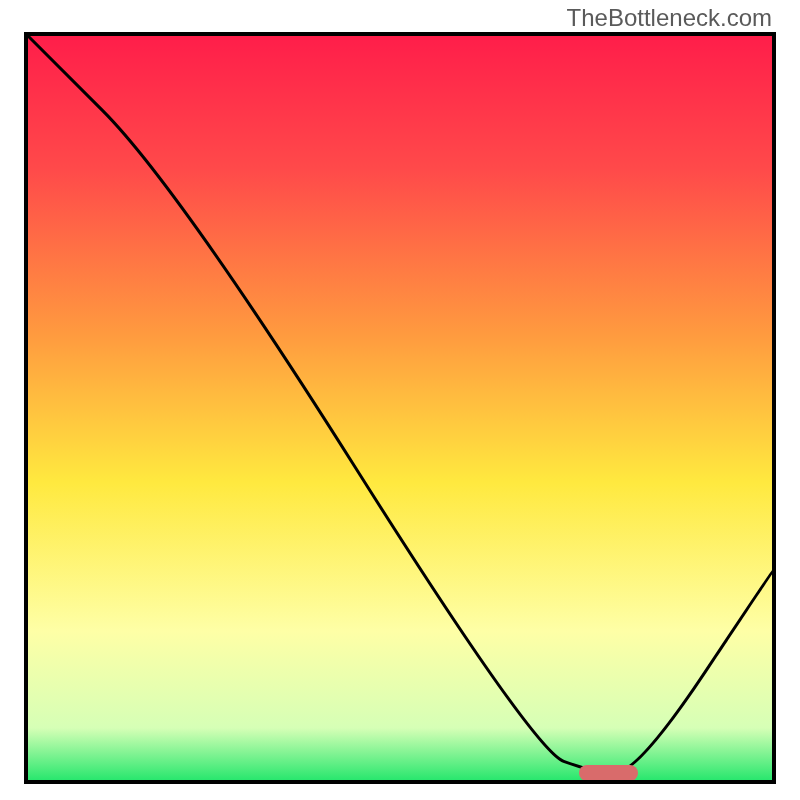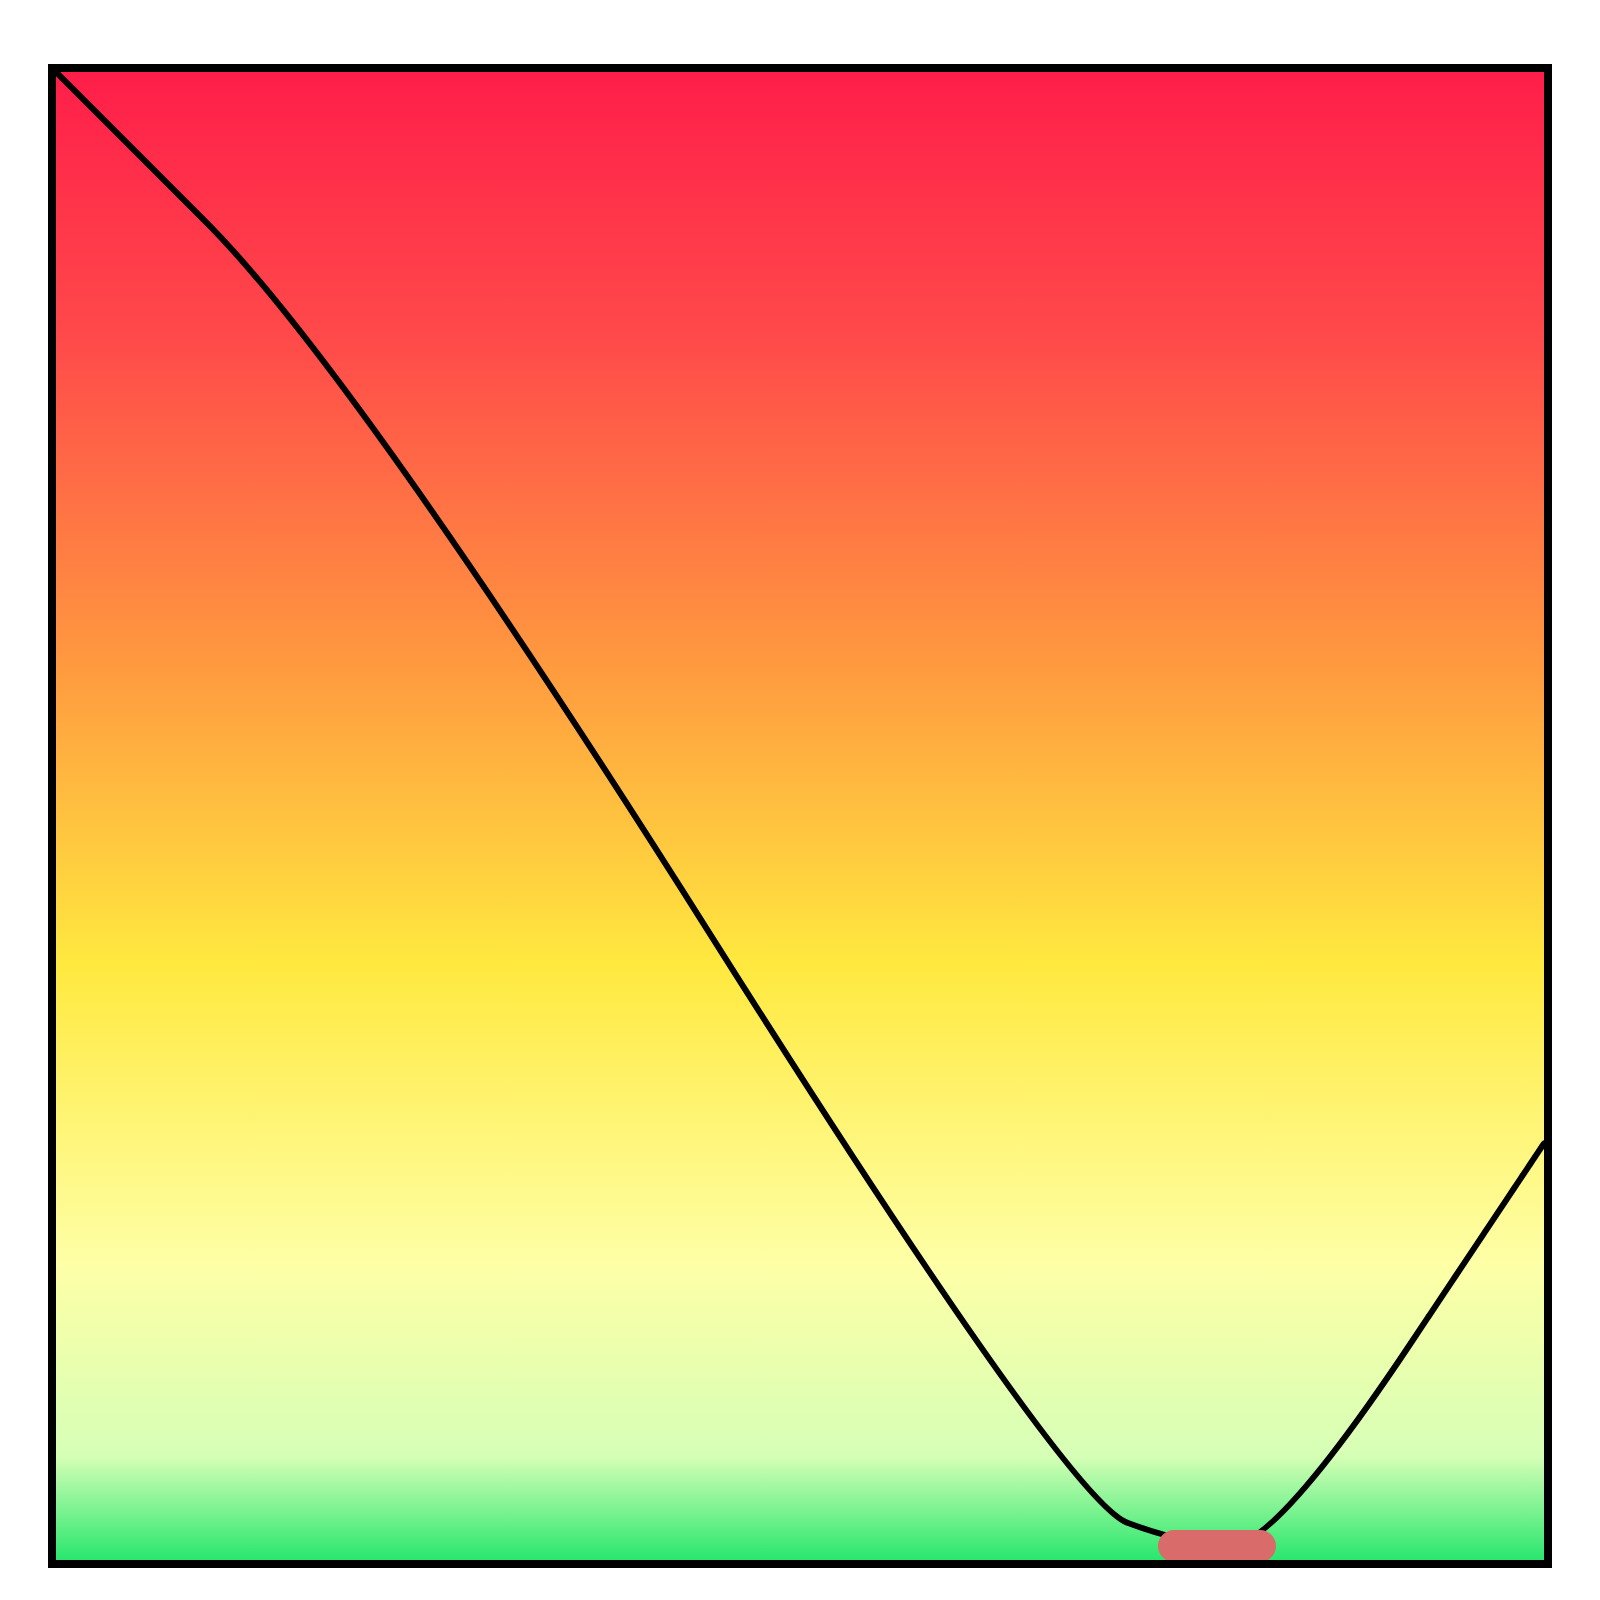--- a/index.html
+++ b/index.html
@@ -49,20 +49,21 @@
     position: absolute;
     z-index: 3;
     background: #d96b6b;
     border-radius: 8px;
   }
 </style>
 </head>
 <body>
 
 <div class="container">
+  <div class="watermark">TheBottleneck.com</div>
 
   <div class="plot-frame">
     <svg class="gradient-bg" viewBox="0 0 744 744" preserveAspectRatio="none">
       <defs>
         <linearGradient id="bg-grad" x1="0" y1="0" x2="0" y2="1">
             <stop offset="0%" stop-color="#ff1e4a"></stop>
             <stop offset="18%" stop-color="#ff4a4a"></stop>
             <stop offset="40%" stop-color="#ff9a3f"></stop>
             <stop offset="60%" stop-color="#ffe93f"></stop>
             <stop offset="80%" stop-color="#feffa6"></stop>

